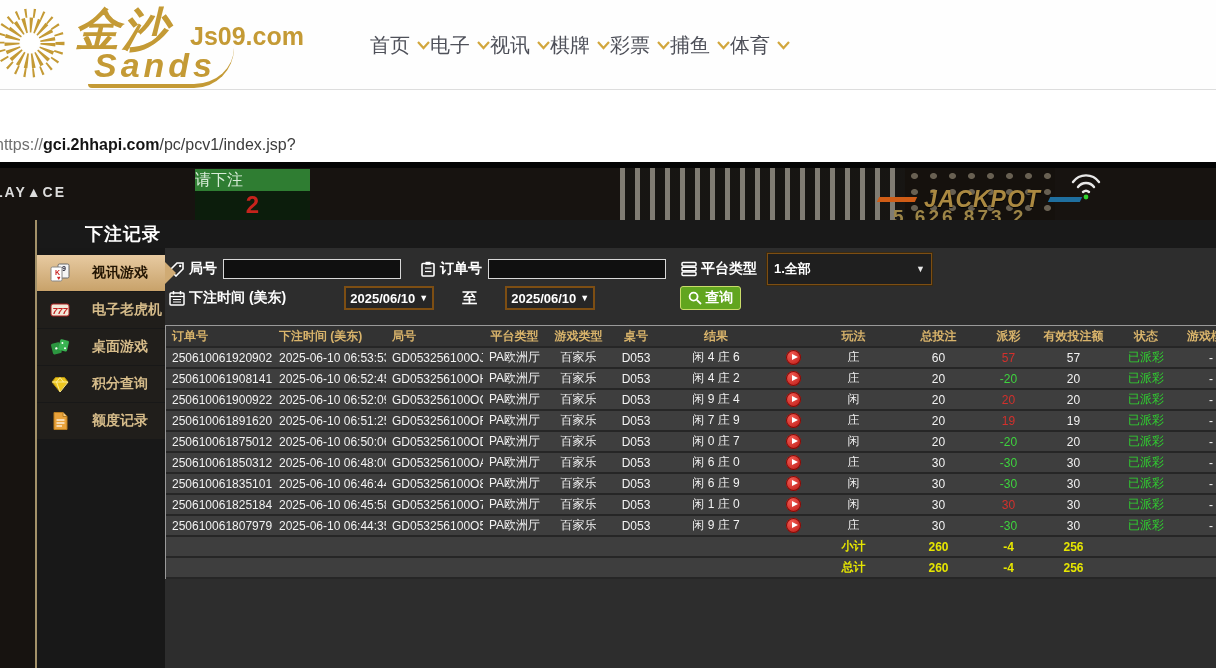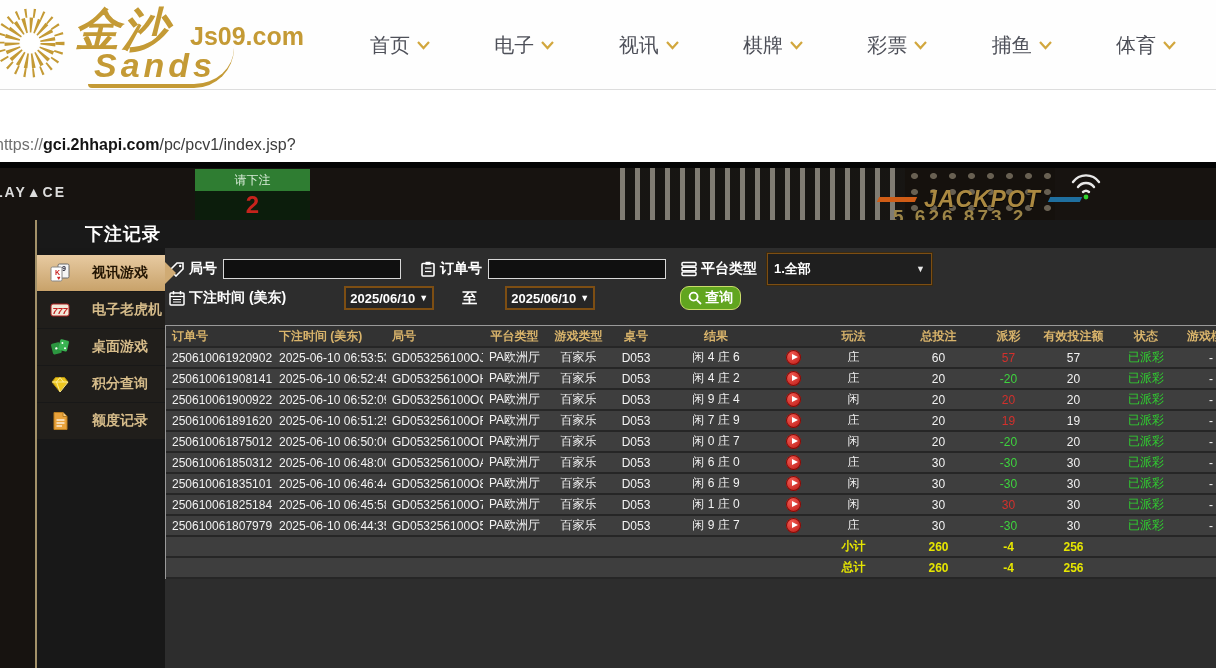--- a/index.html
+++ b/index.html
@@ -11,40 +11,40 @@
   .site-header{position:absolute;left:0;top:0;width:1216px;height:90px;background:#fefefe;
     border-bottom:1px solid #ddd;display:flex;align-items:center}
   .logo{display:flex;align-items:flex-start;margin-left:0;height:90px}
   .logo-text{margin-left:4px;margin-top:6px;line-height:1}
   .logo-cn{font-size:46px;font-weight:bold;color:var(--gold,#c49a35);font-style:italic;letter-spacing:2px}
   .logo-domain{font-size:25px;font-weight:bold;color:var(--gold,#c49a35);margin-left:20px}
   .logo-script{font-size:34px;font-weight:bold;font-style:italic;color:var(--gold,#c49a35);
     letter-spacing:4px;margin-left:14px;margin-top:-4px;border-bottom:4px solid var(--gold,#c49a35);
     display:inline-block;padding:0 18px 2px 6px;border-radius:0 0 40px 4px}
   .main-nav{position:absolute;left:340px;right:10px;top:0;height:90px;display:flex;
-    align-items:center;justify-content:space-between;padding:0 30px}
+    align-items:center;justify-content:flex-start;padding:0 30px}
   .nav-item{display:flex;align-items:center;gap:7px;font-size:20px;color:#4e5059;cursor:pointer}
 
   
   .win-titlebar{position:absolute;left:0;top:90px;width:1216px;height:37px;background:#f1f1f2;
     border-top:1px solid #cfcfcf;display:flex;align-items:center}
   .win-title{font-size:13px;color:#6d6d6d;margin-left:-2px;white-space:nowrap}
   .win-min{position:absolute;right:36px;top:17px;width:15px;border-top:2px solid #8a8a8a}
   .url-bar{position:absolute;left:0;top:127px;width:1216px;height:35px;background:#fff;
     display:flex;align-items:center;font-size:16px}
   .url-scheme{color:#6f6f6f;margin-left:-5px}
   .url-domain{color:#151515;font-weight:bold}
   .url-path{color:#3c3c3c}
 
   
   .game-area{position:absolute;left:0;top:162px;width:1216px;height:506px;background:#171310;overflow:hidden}
   .game-topstrip{position:absolute;left:0;top:0;width:100%;height:6px;background:#040404}
   .playace{position:absolute;left:-6px;top:22px;color:#dcdcdc;font-weight:bold;font-size:14px;letter-spacing:2px}
   .bet-box{position:absolute;left:195px;top:7px;width:115px}
-  .bet-box-head{height:22px;background:#2f7d32;color:#d8ecd8;font-size:12px;text-align:center;line-height:22px}
+  .bet-box-head{height:22px;background:#2f7d32;color:#d8ecd8;font-size:16px;text-align:left;line-height:22px}
   .bet-box-count{height:30px;background:rgba(10,32,12,.85);color:#c6231c;font-size:24px;font-weight:bold;
     text-align:center;line-height:28px}
   .stripes{position:absolute;left:620px;top:6px;width:285px;height:52px;opacity:.55;
     background:repeating-linear-gradient(90deg,#d6d2c4 0 5px,#171715 5px 15px)}
   .dots{position:absolute;left:905px;top:6px;width:150px;height:52px;opacity:.5;
     background-image:radial-gradient(#b8ad93 3px,transparent 4px);background-size:19px 16px;background-color:#14100c}
   .jackpot{position:absolute;left:878px;top:24px;display:flex;align-items:center;gap:8px}
   .jp-line-l{width:38px;height:5px;background:#cf5c16;transform:skewX(-25deg)}
   .jp-line-r{width:32px;height:5px;background:#1f6f9f;transform:skewX(-25deg)}
   .jp-text{font-size:23px;font-weight:900;font-style:italic;color:#ab8941;letter-spacing:1px;
@@ -88,21 +88,21 @@
   .f-select{margin-left:10px;width:165px;height:32px;background:#1f1f1f;border:1px solid #7d4e13;
     outline:1px solid #3a2a10;display:flex;align-items:center;color:#fff;font-size:13px;
     padding:0 6px;cursor:pointer}
   .f-select .caret{margin-left:auto;font-size:9px;color:#e8e8e8}
   .date-btn{margin-left:58px;width:90px;height:24px;background:#262626;border:2px solid #7d4e13;
     display:flex;align-items:center;justify-content:center;gap:4px;color:#fff;font-size:13px;
     font-weight:bold;cursor:pointer}
   .date-btn .caret{font-size:9px}
   .date-btn.second{margin-left:28px}
   .to-label{margin-left:28px;font-size:15px}
-  .search-btn{margin-left:85px;height:24px;background:#61a51f;border:1px solid #c9dc6a;border-radius:9px;
+  .search-btn{margin-left:85px;height:24px;background:#61a51f;border:1px solid #c9dc6a;border-radius:3px;
     color:#fff;font-size:14px;font-weight:bold;display:flex;align-items:center;gap:3px;padding:0 7px;cursor:pointer}
 
   
   .btable{margin-top:14px;border-left:1px solid #9a9a9a;width:1090px}
   .trow{display:flex;height:21px;background:#3e3e3e;border-bottom:2px solid #262626;min-width:1090px}
   .trow.thead{background:#333;border-top:1px solid #9a9a9a;height:23px}
   .cell{flex:0 0 auto;display:flex;align-items:center;justify-content:center;overflow:hidden;
     white-space:nowrap;font-size:12px;color:#f2f2f2}
   .thead .cell{color:#d9b46b;font-weight:bold}
   .c0{width:107px}.c1{width:113px}.c2{width:97px}.c3{width:63px}.c4{width:65px}.c5{width:50px}

